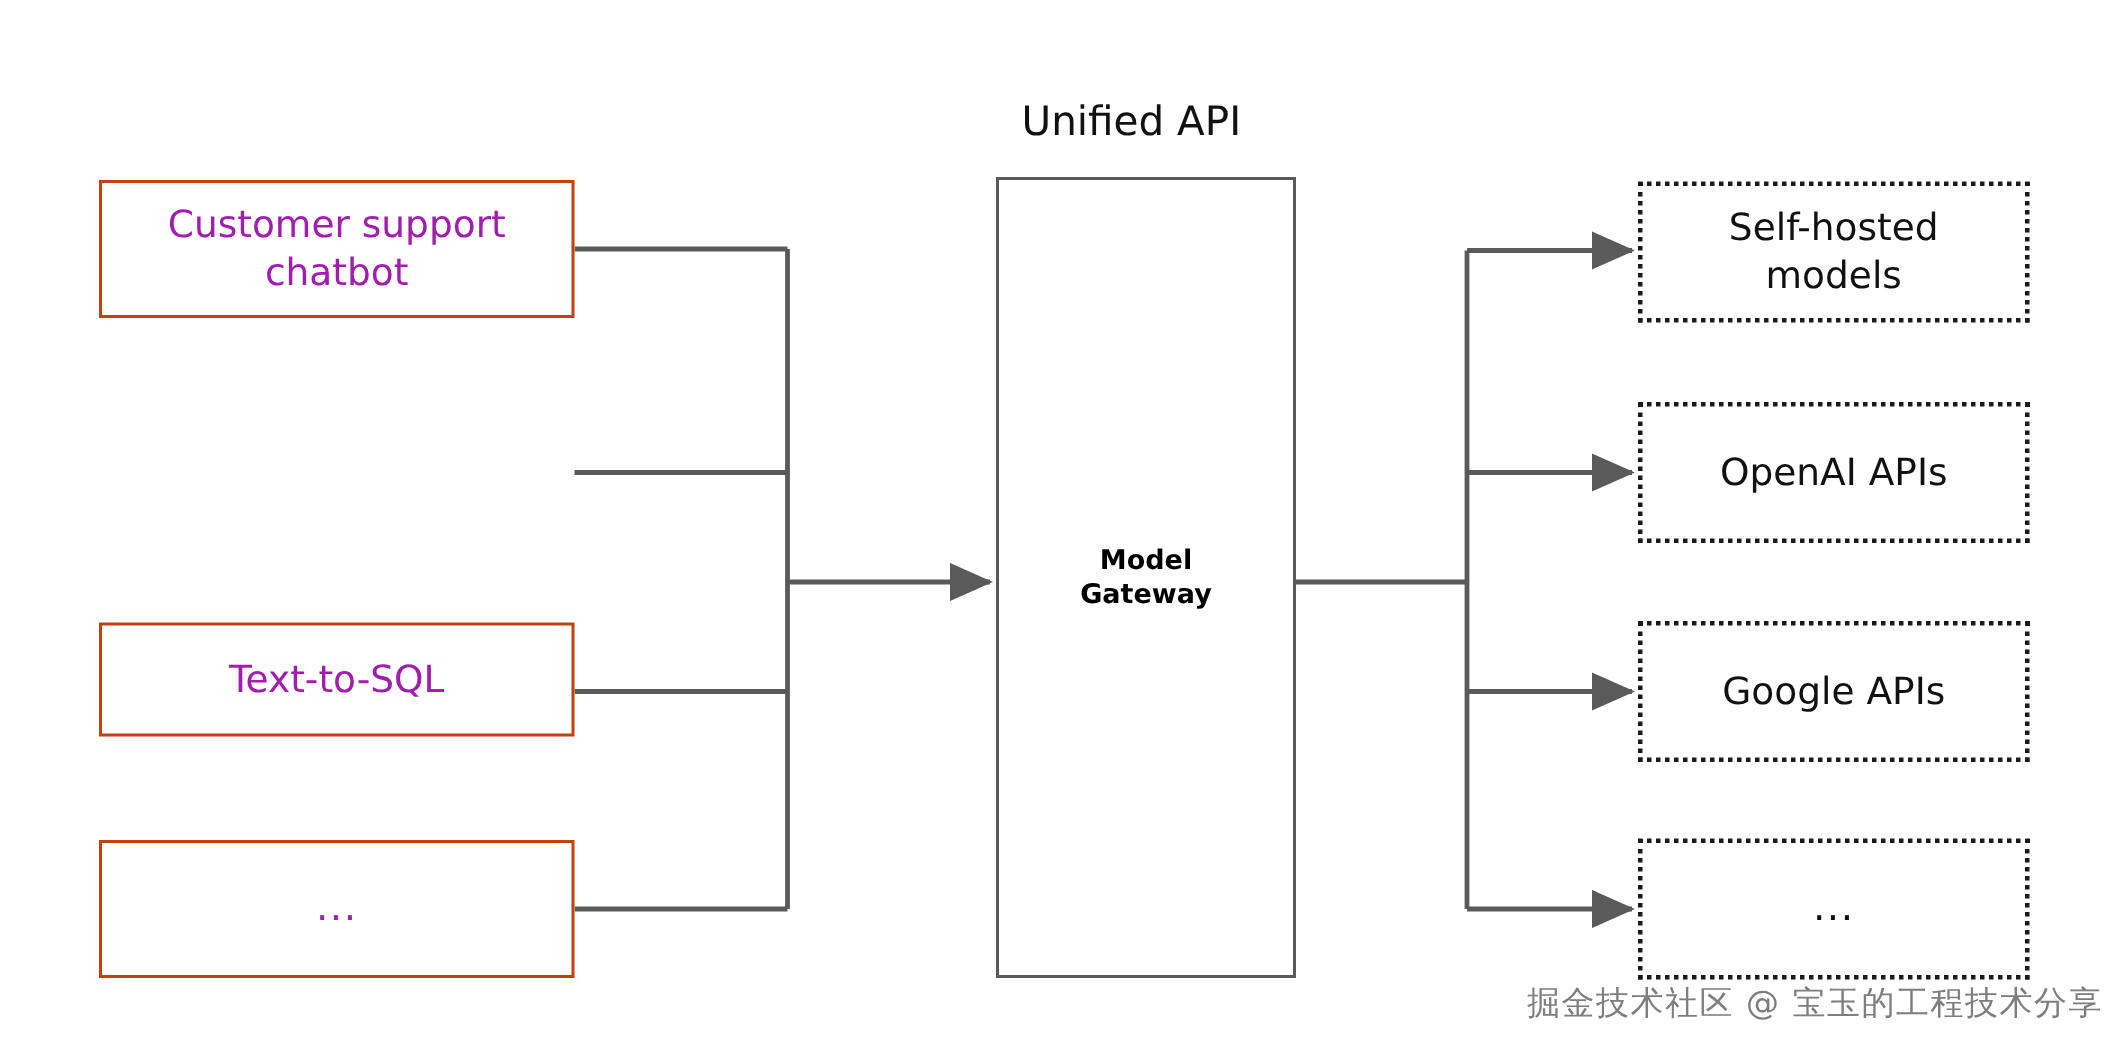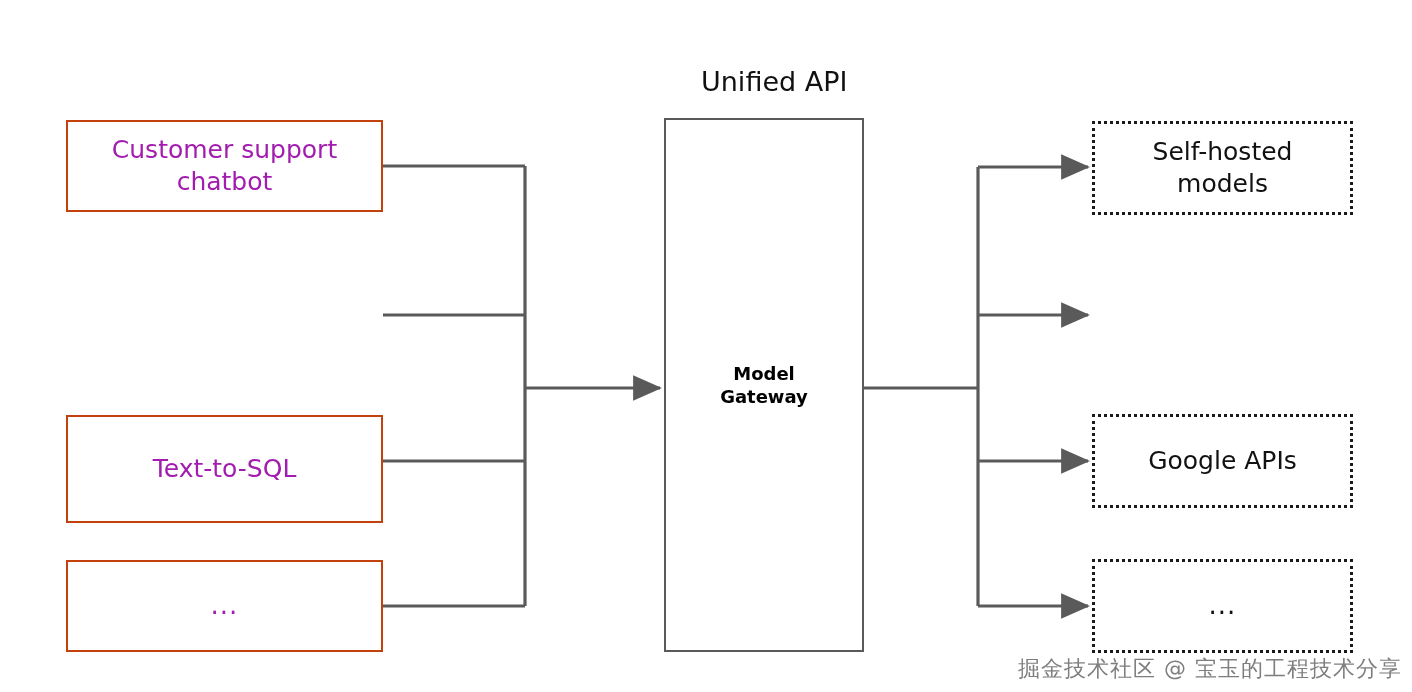--- a/index.html
+++ b/index.html
@@ -118,46 +118,49 @@
 
       <path d="M978,167 L978,606"></path>
 
       <path d="M978,167 L1088,167" marker-end="url(#arrowhead)"></path>
       <path d="M978,315 L1088,315" marker-end="url(#arrowhead)"></path>
       <path d="M978,461 L1088,461" marker-end="url(#arrowhead)"></path>
       <path d="M978,606 L1088,606" marker-end="url(#arrowhead)"></path>
     </g>
   </svg>
 
-  <div class="caption" style="left:701px; top:66px;">Unified API</div>
+  <div class="caption" style="left:681px; top:66px;">Unified API</div>
 
   <div class="node consumer" style="left:66px; top:120px; width:317px; height:92px;">
     <span class="node-label">Customer support
 chatbot</span>
   </div>
 
 
-  <div class="node consumer" style="left:66px; top:415px; width:317px; height:108px;">
+  <div class="node consumer" style="left:66px; top:415px; width:317px; height:76px;">
     <span class="node-label">Text-to-SQL</span>
   </div>
 
   <div class="node consumer ellipsis" style="left:66px; top:560px; width:317px; height:92px;">
     <span class="node-label">...</span>
   </div>
 
   <div class="node gateway" style="left:664px; top:118px; width:200px; height:534px;">
     <span class="node-label">Model
 Gateway</span>
   </div>
 
   <div class="node provider" style="left:1092px; top:121px; width:261px; height:94px;">
     <span class="node-label">Self-hosted
 models</span>
   </div>
 
+  <div class="node provider" style="left:1092px; top:268px; width:261px; height:94px;">
+    <span class="node-label">OpenAI  APIs</span>
+  </div>
 
   <div class="node provider" style="left:1092px; top:414px; width:261px; height:94px;align-items:center;">
     <span class="node-label">Google  APIs</span>
   </div>
 
   <div class="node provider ellipsis" style="left:1092px; top:559px; width:261px; height:94px;">
     <span class="node-label">...</span>
   </div>
 
   <div class="watermark">掘金技术社区 @ 宝玉的工程技术分享</div>

